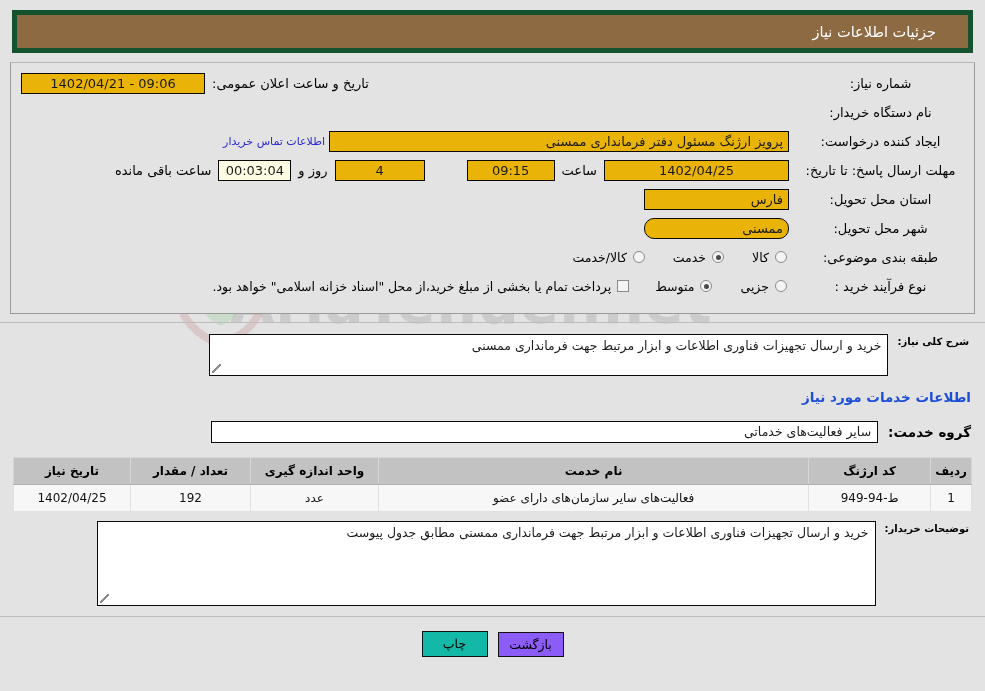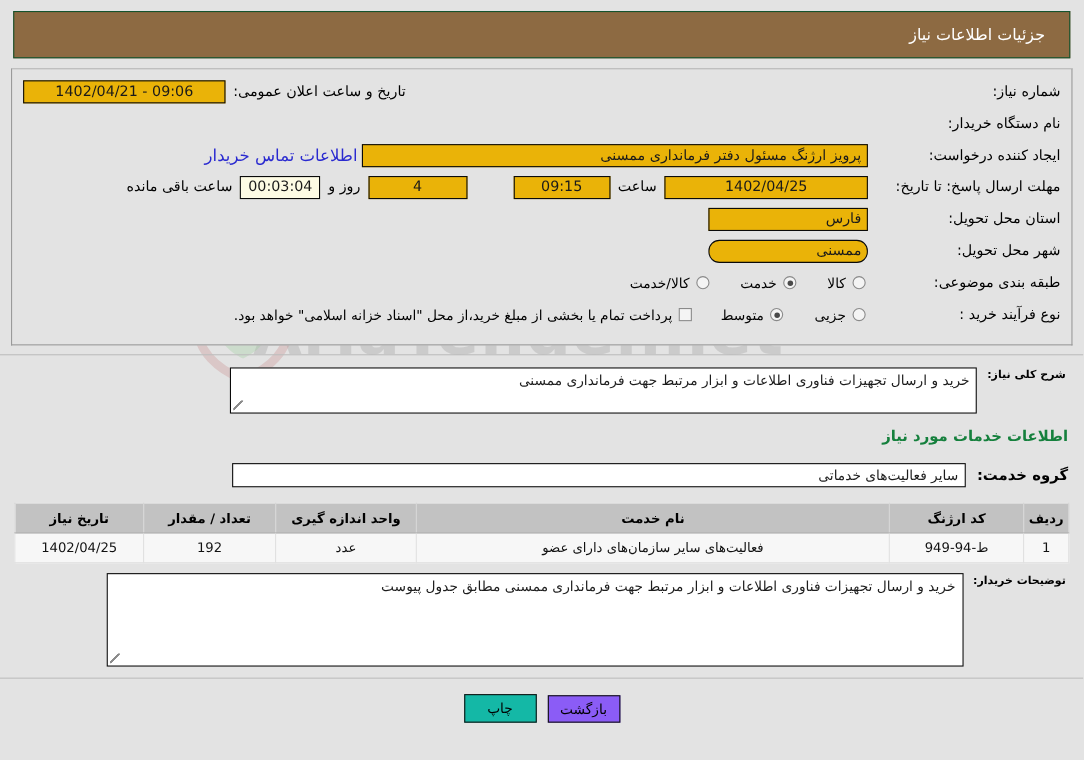--- a/index.html
+++ b/index.html
@@ -44,24 +44,24 @@
     width: 92px; height: 112px;
     opacity: .33;
   }
 
   .layer { position: relative; z-index: 2; }
 
   
   .hdr-wrap { padding: 10px 12px 0 12px; }
   .header-bar {
     background: #8d6a42;
-    border: 1px solid #14532d;
+    border: 5px solid #14532d;
     height: 43px;
     display: flex; align-items: center;
-    padding: 0 22px;
+    padding: 0 32px;
     color: #ffffff;
     font-size: 14.5px;
   }
 
   
   .panel {
     margin: 9px 10px 0 10px;
     border: 1px solid #9a9a9a;
     border-top: 1px solid #b6b6b6;
     background: #e3e3e3;
@@ -71,21 +71,21 @@
   .row {
     display: flex;
     align-items: center;
     justify-content: flex-start;
     margin-bottom: 5px;
     min-height: 24px;
   }
   .lbl {
     font-size: 13px;
     color: #000;
-    text-align: right;
+    text-align: center;
     padding-left: 8px;
     flex: 0 0 auto;
   }
   .lbl-w { width: 175px; }
   .lbl2 {
     font-size: 13px; color:#000;
     padding: 0 7px 0 7px;
     white-space: nowrap;
   }
 
@@ -110,21 +110,21 @@
   .w-date    { width: 185px; }
   .w-time    { width: 88px; }
   .w-days    { width: 90px; }
   .w-clock   { width: 73px; }
   .w-prov    { width: 145px; }
   .w-city    { width: 145px; border-radius: 10px; }
   .w-pub     { width: 184px; }
 
   .link {
     color: #2a2ad0;
-    font-size: 15px;
+    font-size: 11px;
     text-decoration: none;
     white-space: nowrap;
     padding: 0 4px;
     cursor: pointer;
   }
 
   .spacer { flex: 1 1 auto; }
 
   
   .radio {
@@ -191,21 +191,21 @@
     position: absolute;
     left: 2px; bottom: 2px;
     width: 9px; height: 9px;
     background:
       linear-gradient(135deg, transparent 0 42%, #8c8c8c 42% 56%, transparent 56% 100%);
   }
   .ta-need { width: 679px; height: 42px; }
   .ta-buyer { width: 779px; height: 85px; }
 
   .sec-title {
-    font-size: 13.5px; font-weight: bold; color: #15803d;
+    font-size: 13.5px; font-weight: bold; color: #1d4ed8;
     margin: 13px 0 16px 0; padding-right: 4px;
   }
 
   .grp-row {
     display: flex; align-items: center;
     margin-top: 12px; padding-right: 4px;
   }
   .grp-lbl {
     font-size: 13.5px; font-weight: bold; color: #000;
     padding-left: 10px; white-space: nowrap;

